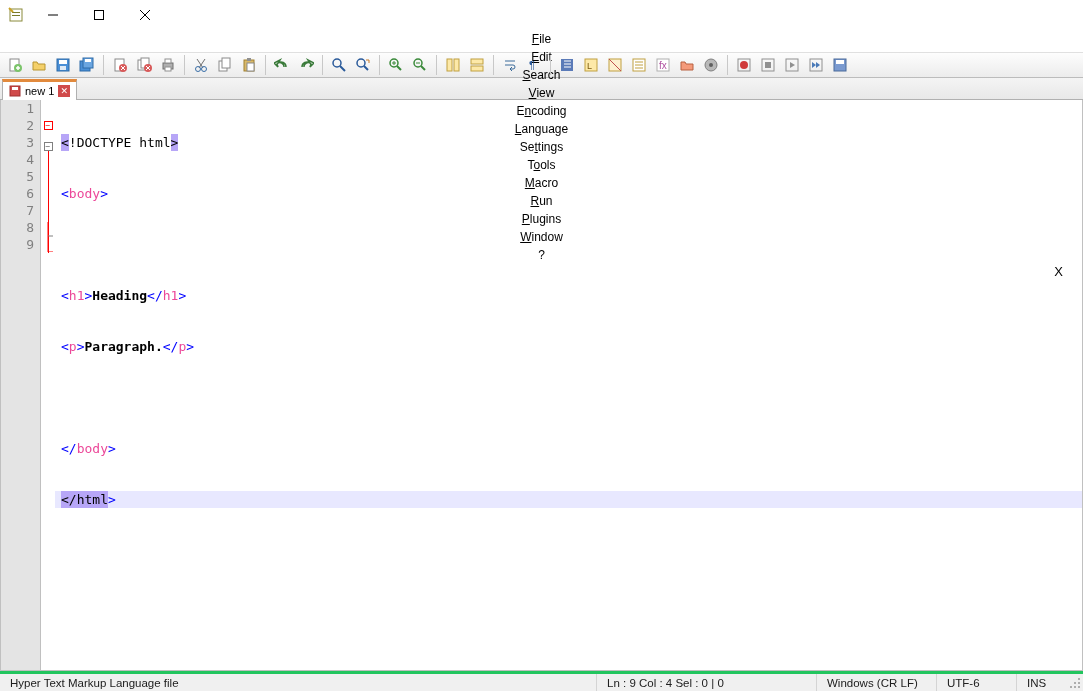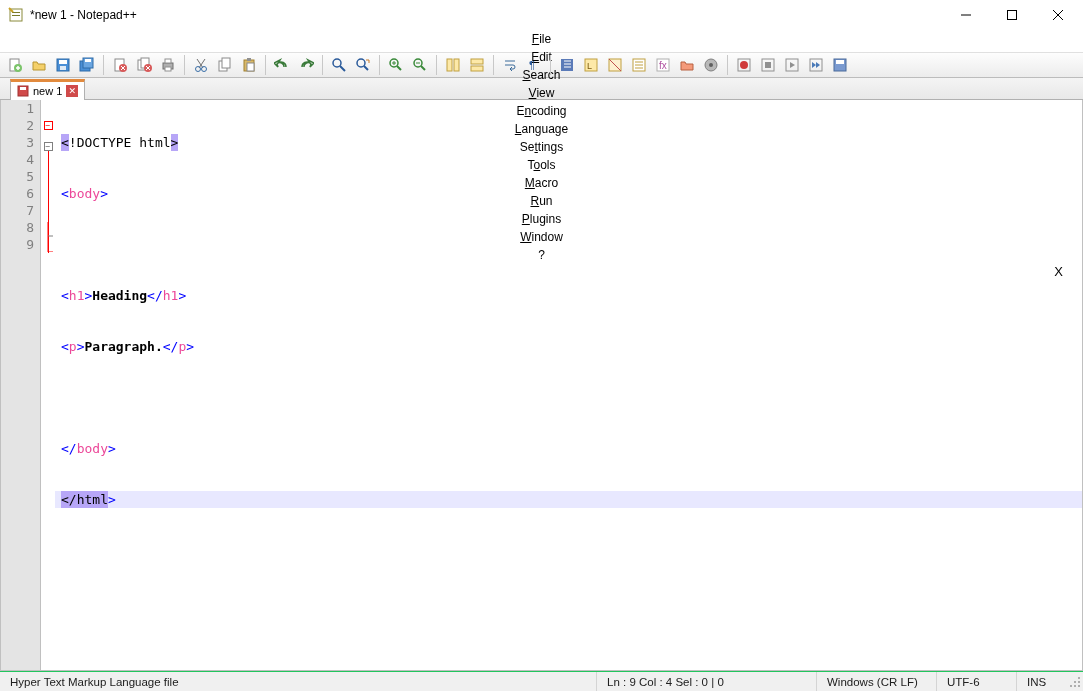--- a/index.html
+++ b/index.html
@@ -9,57 +9,56 @@
 .titlebar .title { flex:1; font-size:12px; color:#000; }
 .winbtns { display:flex; }
 .winbtn { width:46px; height:30px; display:flex; align-items:center; justify-content:center; }
 .menubar { height:22px; display:flex; align-items:center; padding:0 12px; background:#fff; font-size:12px;flex-direction:column; }
 .menuitem { padding:2px 7px; }
 .menuitem u { text-decoration:underline; }
 .menux { margin-left:auto; padding:0 8px; font-size:13px; }
 .toolbar { height:26px; background:linear-gradient(#fdfdfd,#ececec); border-top:1px solid #e0e0e0; border-bottom:1px solid #bcbcbc; display:flex; align-items:center; padding:0 4px; gap:2px; }
 .tbtn { width:22px; height:22px; display:flex; align-items:center; justify-content:center; border:1px solid transparent; border-radius:2px; }
 .tsep { width:1px; height:20px; background:#c8c8c8; margin:0 3px; }
-.tabbar { height:22px; background:linear-gradient(#f4f4f4,#e8e8e8); border-bottom:1px solid #b0b0b0; display:flex; align-items:flex-end; padding:0 10px; }
+.tabbar { height:22px; background:linear-gradient(#f4f4f4,#e8e8e8); border-bottom:1px solid #b0b0b0; display:flex; align-items:flex-end; padding:0 2px; }
 .tab { height:21px; background:#fff; border:1px solid #b0b0b0; border-bottom:none; border-top:3px solid #e28a3d; display:flex; align-items:center; padding:0 6px; font-size:11px; gap:4px; position:relative; top:1px; }
 .tab .tab-icon { width:12px; height:12px; }
 .tab .tab-close { width:12px; height:12px; display:flex; align-items:center; justify-content:center; background:#d04a4a; font-size:9px; color:#fff; }
 .editor-wrap { height:calc(691px - 30px - 22px - 26px - 22px - 20px); display:flex; background:#fff; border:1px solid #c0c0c0; border-top:none; }
 .gutter { width:40px; background:#e4e4e4; border-right:1px solid #c0c0c0; font-family:Consolas,monospace; font-size:13px; color:#808080; text-align:right; padding:0 6px; line-height:17px; }
 .foldcol { width:14px; background:#fff; border-right:0; font-family:Consolas,monospace; line-height:17px; position:relative; }
 .foldbox { width:9px; height:9px; border:1px solid #808080; margin:4px auto 0; font-size:8px; line-height:7px; text-align:center; color:#606060; background:#fff; }
 .foldbox.red { border-color:red; color:red; }
 .foldline, .foldcorner, .foldtee { position:absolute; left:50%; width:1px; background:red; }
 .code { flex:1; font-family:Consolas,monospace; font-size:13px; line-height:17px; white-space:pre; position:relative; }
 .codeline { height:17px; padding-left:6px; display:flex; align-items:center; }
 .cl-current { background:#e8e8ff; }
 .hl-tagpair { background:#b7a6f7; }
 .tok-tag { color:#ec4899; }
 .tok-angle { color:#0000ff; }
 .tok-decl { color:#000; }
 .tok-text { color:#000; font-weight:bold; }
-.statusbar { height:20px; background:#f0f0f0; border-top:1px solid #22c55e; display:flex; align-items:center; font-size:11.5px; color:#202020; }
+.statusbar { height:20px; background:#f0f0f0; border-top:3px solid #22c55e; display:flex; align-items:center; font-size:11.5px; color:#202020; }
 .statusbar .cell { padding:0 10px; border-right:1px solid #d4d4d4; height:100%; display:flex; align-items:center; }
 .statusbar .cell.flex { flex:1; }
 .grip { width:18px; display:flex; align-items:flex-end; justify-content:flex-end; padding:2px; }
 svg { display:block; }
 </style>
 </head>
 <body>
 
 <div class="titlebar">
   <span class="app-icon">
     <svg width="16" height="16">
         <rect x="2" y="2" width="12" height="12" fill="#fff" stroke="#8a8a3a"></rect>
         <rect x="4" y="5" width="8" height="1" fill="#7a7a2a"></rect>
         <rect x="4" y="8" width="8" height="1" fill="#7a7a2a"></rect>
         <path d="M1 1 L5 5" stroke="#c9a227" stroke-width="2"></path>
       </svg>
   </span>
-  <span class="title">*new 1 - Notepad++</span>
   <div class="winbtns">
     <div class="winbtn">
         <svg width="10" height="10">
           <line x1="0" y1="5" x2="10" y2="5" stroke="#000"></line>
         </svg>
       </div>
     <div class="winbtn">
         <svg width="10" height="10">
           <rect x="0.5" y="0.5" width="9" height="9" fill="none" stroke="#000"></rect>
         </svg>

